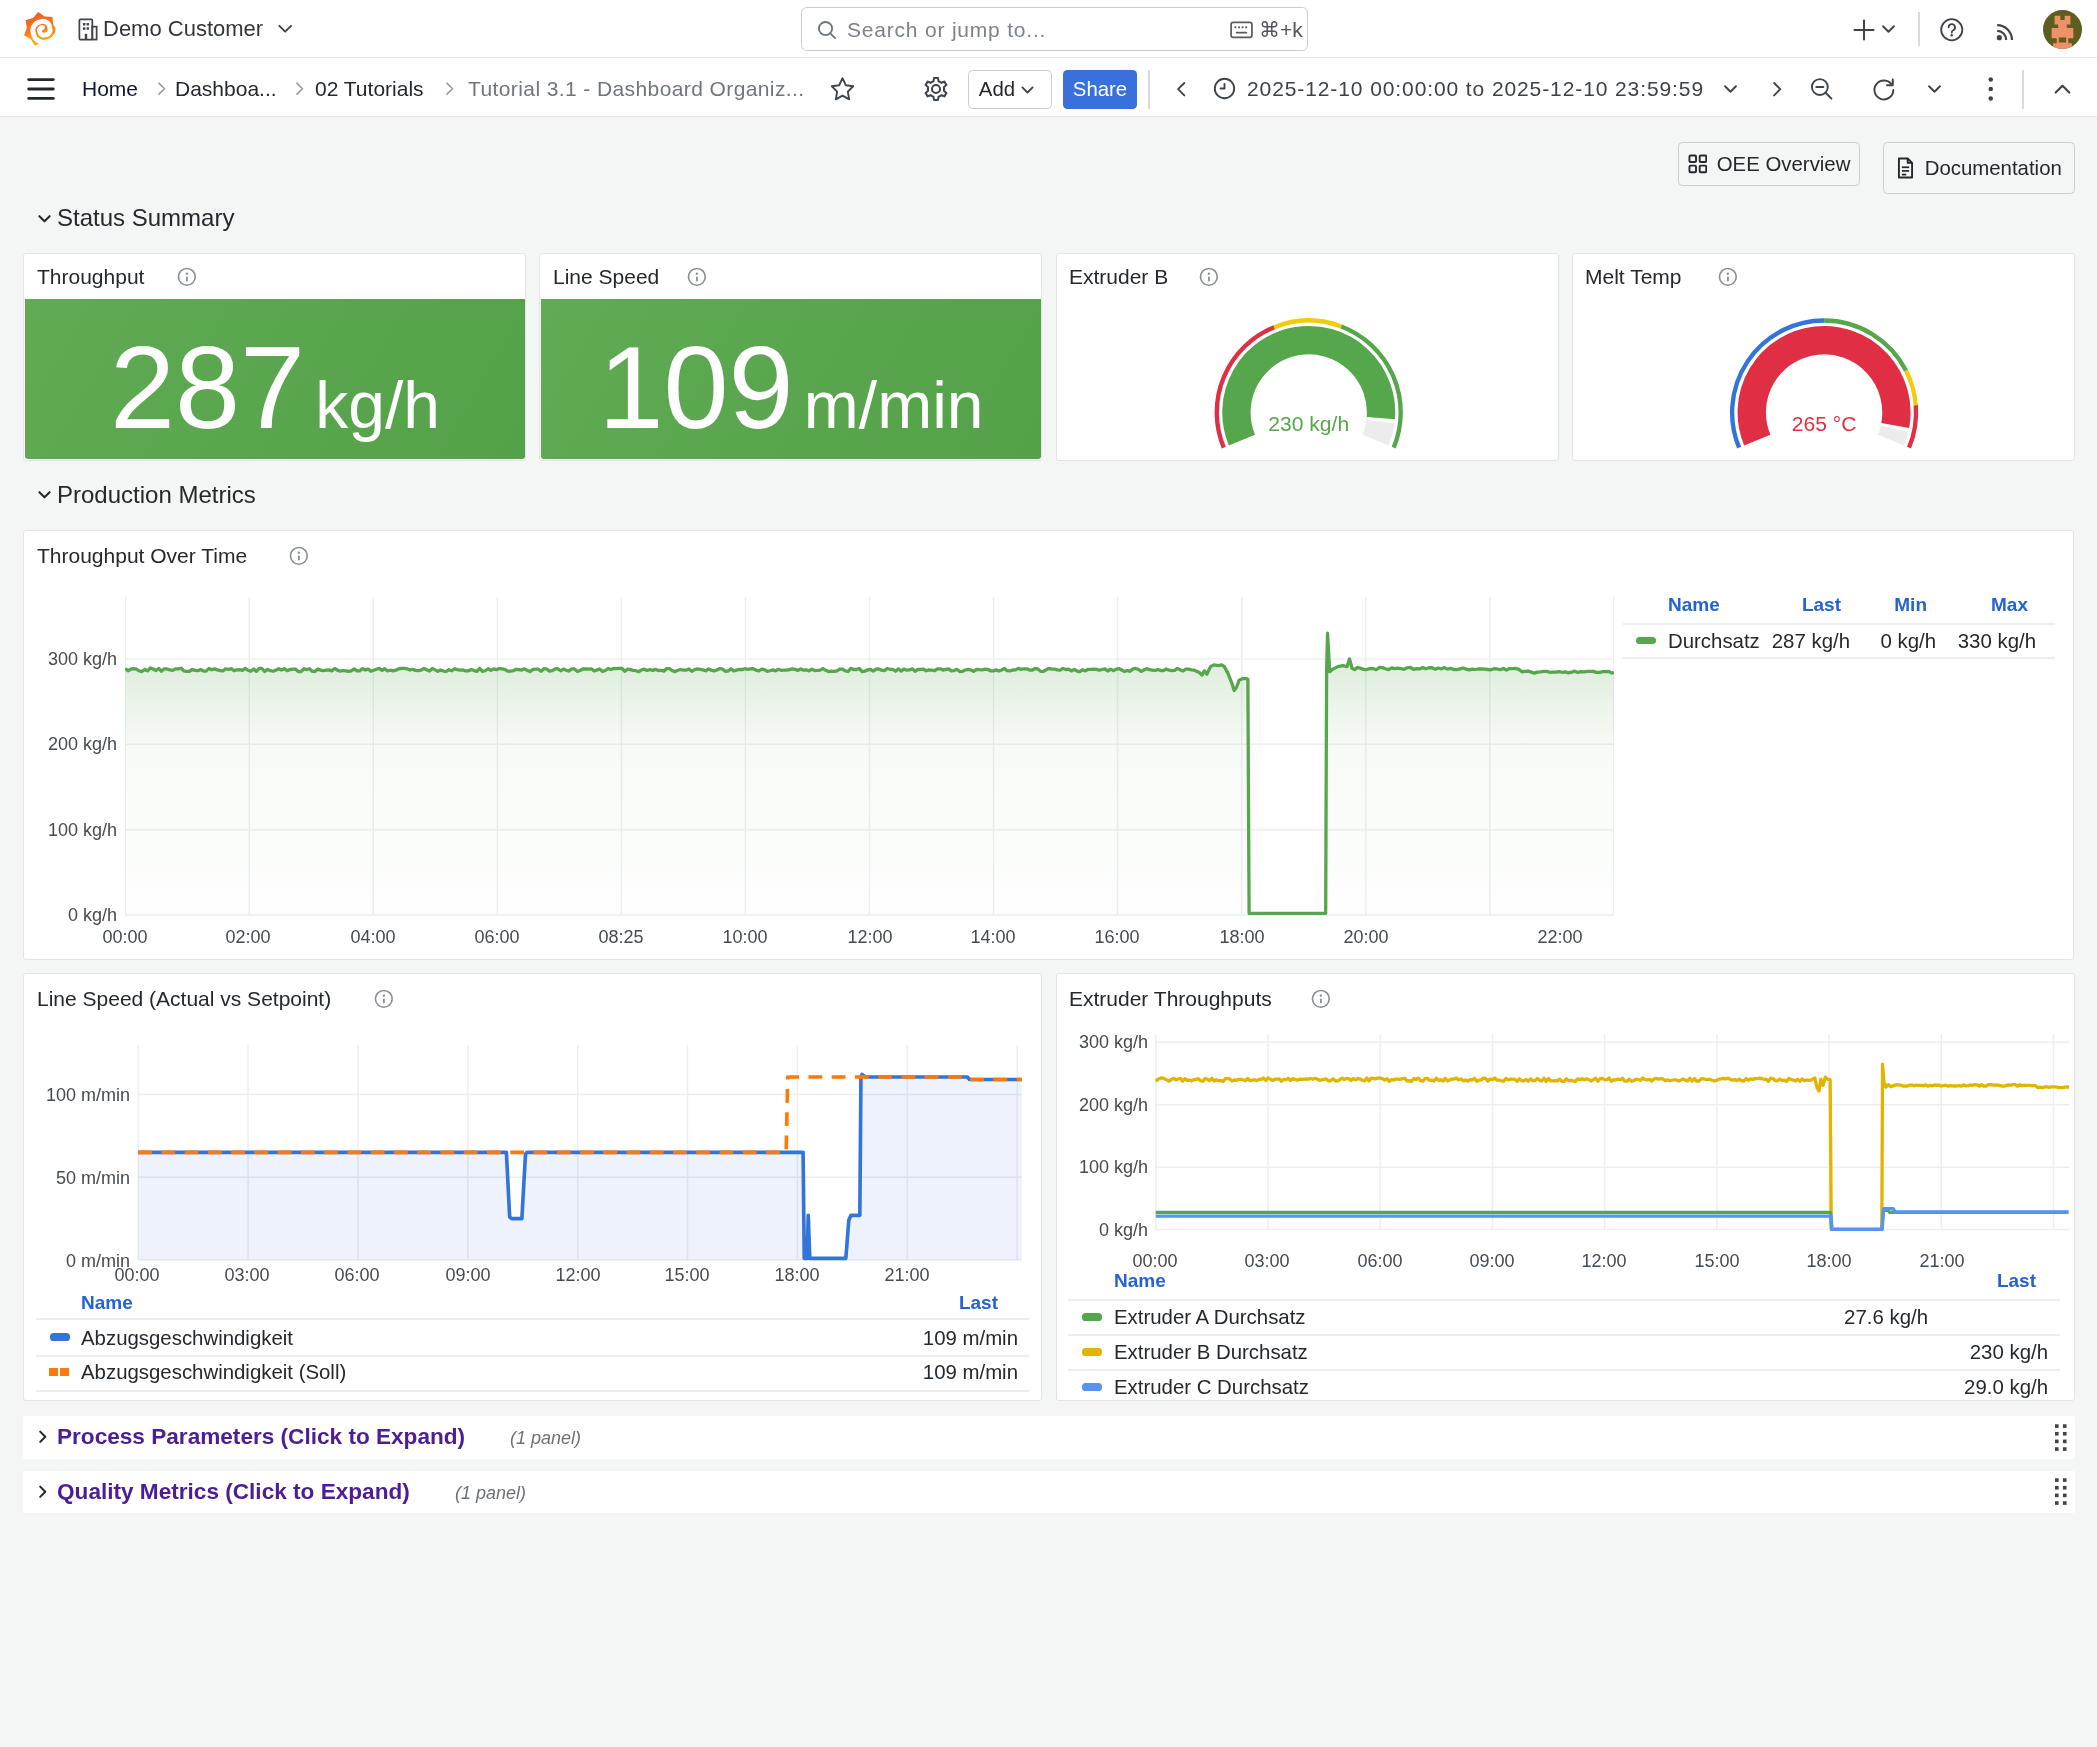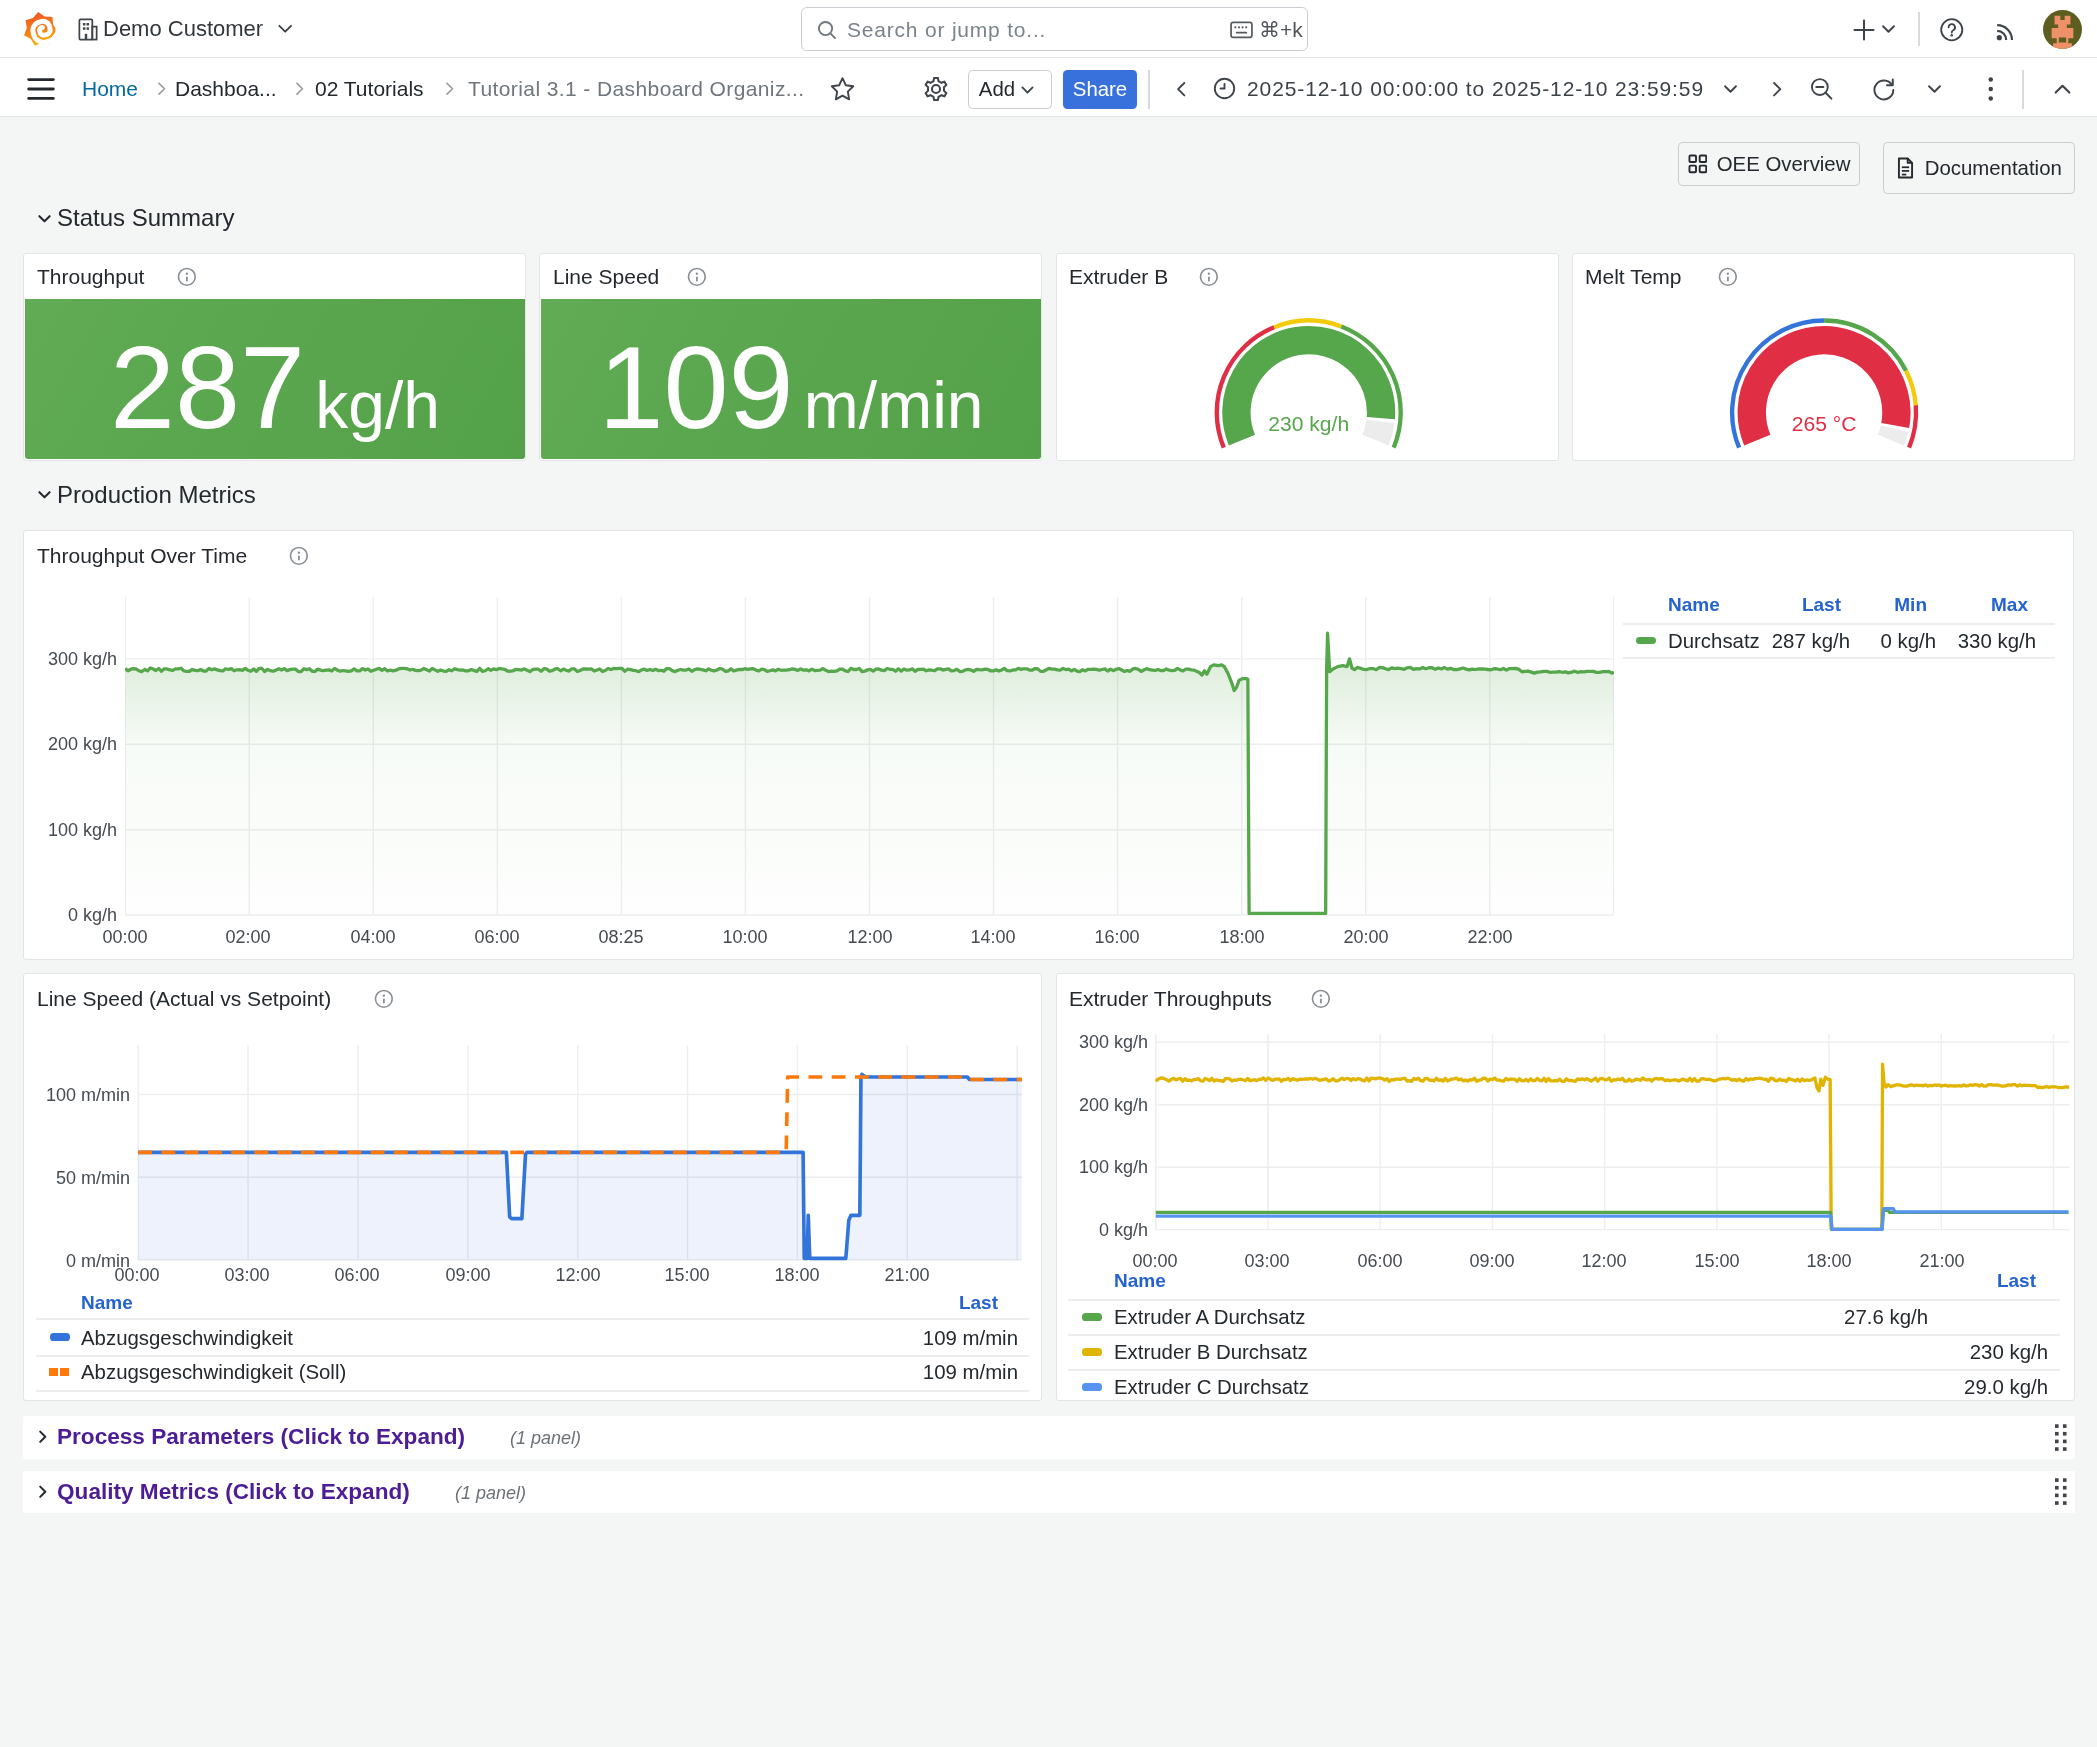--- a/index.html
+++ b/index.html
@@ -86,21 +86,21 @@
 <path fill="#ef9168" d="M16 8 h8 v6 h6 v-6 h8 v12 h-5 v5 h9 v14 h-7 v7 h5 v8 H14 v-8 h5 v-7 h-7 V25 h9 v-5 h-5 Z"></path>
 <rect x="22" y="38" width="10" height="7" fill="#5d5d20"></rect>
     </g>
   </svg>
 <div class="abs" style="left:0;top:58px;width:2097px;height:59px;background:#fff;border-bottom:1.5px solid #e4e6e7"></div>
 <svg style="position:absolute;left:27px;top:76px" width="28" height="26" viewBox="0 0 38 36">
     <line x1="2" y1="5" x2="36" y2="5" stroke="#24292e" stroke-width="4" stroke-linecap="round"></line>
     <line x1="2" y1="18" x2="36" y2="18" stroke="#24292e" stroke-width="4" stroke-linecap="round"></line>
     <line x1="2" y1="31" x2="36" y2="31" stroke="#24292e" stroke-width="4" stroke-linecap="round"></line>
   </svg>
-<div class="abs" style="left:82px;top:89px;transform:translateY(-50%);font-size:21px;color:#0369a1;font-weight:400;white-space:nowrap">Home</div>
+<div class="abs" style="left:82px;top:89px;transform:translateY(-50%);font-size:21px;color:#0f172a;font-weight:400;white-space:nowrap">Home</div>
 <svg style="position:absolute;left:153px;top:80px" width="17.5" height="17.5" viewBox="0 0 24 24">
     <path d="M 8.25 4.5 L 15.75 12 L 8.25 19.5" stroke="#9aa0a6" stroke-width="2.4" fill="none" stroke-linecap="round" stroke-linejoin="round"></path>
   </svg>
 <div class="abs" style="left:175px;top:89px;transform:translateY(-50%);font-size:21px;color:#24292e;font-weight:400;white-space:nowrap">Dashboa...</div>
 <svg style="position:absolute;left:291px;top:80px" width="17.5" height="17.5" viewBox="0 0 24 24">
     <path d="M 8.25 4.5 L 15.75 12 L 8.25 19.5" stroke="#9aa0a6" stroke-width="2.4" fill="none" stroke-linecap="round" stroke-linejoin="round"></path>
   </svg>
 <div class="abs" style="left:315px;top:89px;transform:translateY(-50%);font-size:21px;color:#24292e;font-weight:400;white-space:nowrap">02 Tutorials</div>
 <svg style="position:absolute;left:441px;top:80px" width="17.5" height="17.5" viewBox="0 0 24 24">
     <path d="M 8.25 4.5 L 15.75 12 L 8.25 19.5" stroke="#9aa0a6" stroke-width="2.4" fill="none" stroke-linecap="round" stroke-linejoin="round"></path>
@@ -281,21 +281,21 @@
 <div class="axis axc" style="left:248px;top:937px">02:00</div>
 <div class="axis axc" style="left:373px;top:937px">04:00</div>
 <div class="axis axc" style="left:497px;top:937px">06:00</div>
 <div class="axis axc" style="left:621px;top:937px">08:25</div>
 <div class="axis axc" style="left:745px;top:937px">10:00</div>
 <div class="axis axc" style="left:870px;top:937px">12:00</div>
 <div class="axis axc" style="left:993px;top:937px">14:00</div>
 <div class="axis axc" style="left:1117px;top:937px">16:00</div>
 <div class="axis axc" style="left:1242px;top:937px">18:00</div>
 <div class="axis axc" style="left:1366px;top:937px">20:00</div>
-<div class="axis axc" style="left:1490px;top:937px">22:00</div>
+<div class="axis axc" style="left:1560px;top:937px">22:00</div>
 <div class="lhead" style="left:1668px;top:605px;transform:translateY(-50%)">Name</div>
 <div class="lhead legr" style="left:1841px;top:605px">Last</div>
 <div class="lhead legr" style="left:1927px;top:605px">Min</div>
 <div class="lhead legr" style="left:2028px;top:605px">Max</div>
 <div class="sep" style="left:1623px;top:623px;width:432px"></div>
 <div class="abs" style="left:1636px;top:637px;width:20.4px;height:7.3px;border-radius:3.6px;background:#56a64b"></div>
 <div class="leg legl" style="left:1668px;top:641px">Durchsatz</div>
 <div class="leg legr" style="left:1850px;top:641px">287 kg/h</div>
 <div class="leg legr" style="left:1936px;top:641px">0 kg/h</div>
 <div class="leg legr" style="left:2036px;top:641px">330 kg/h</div>

